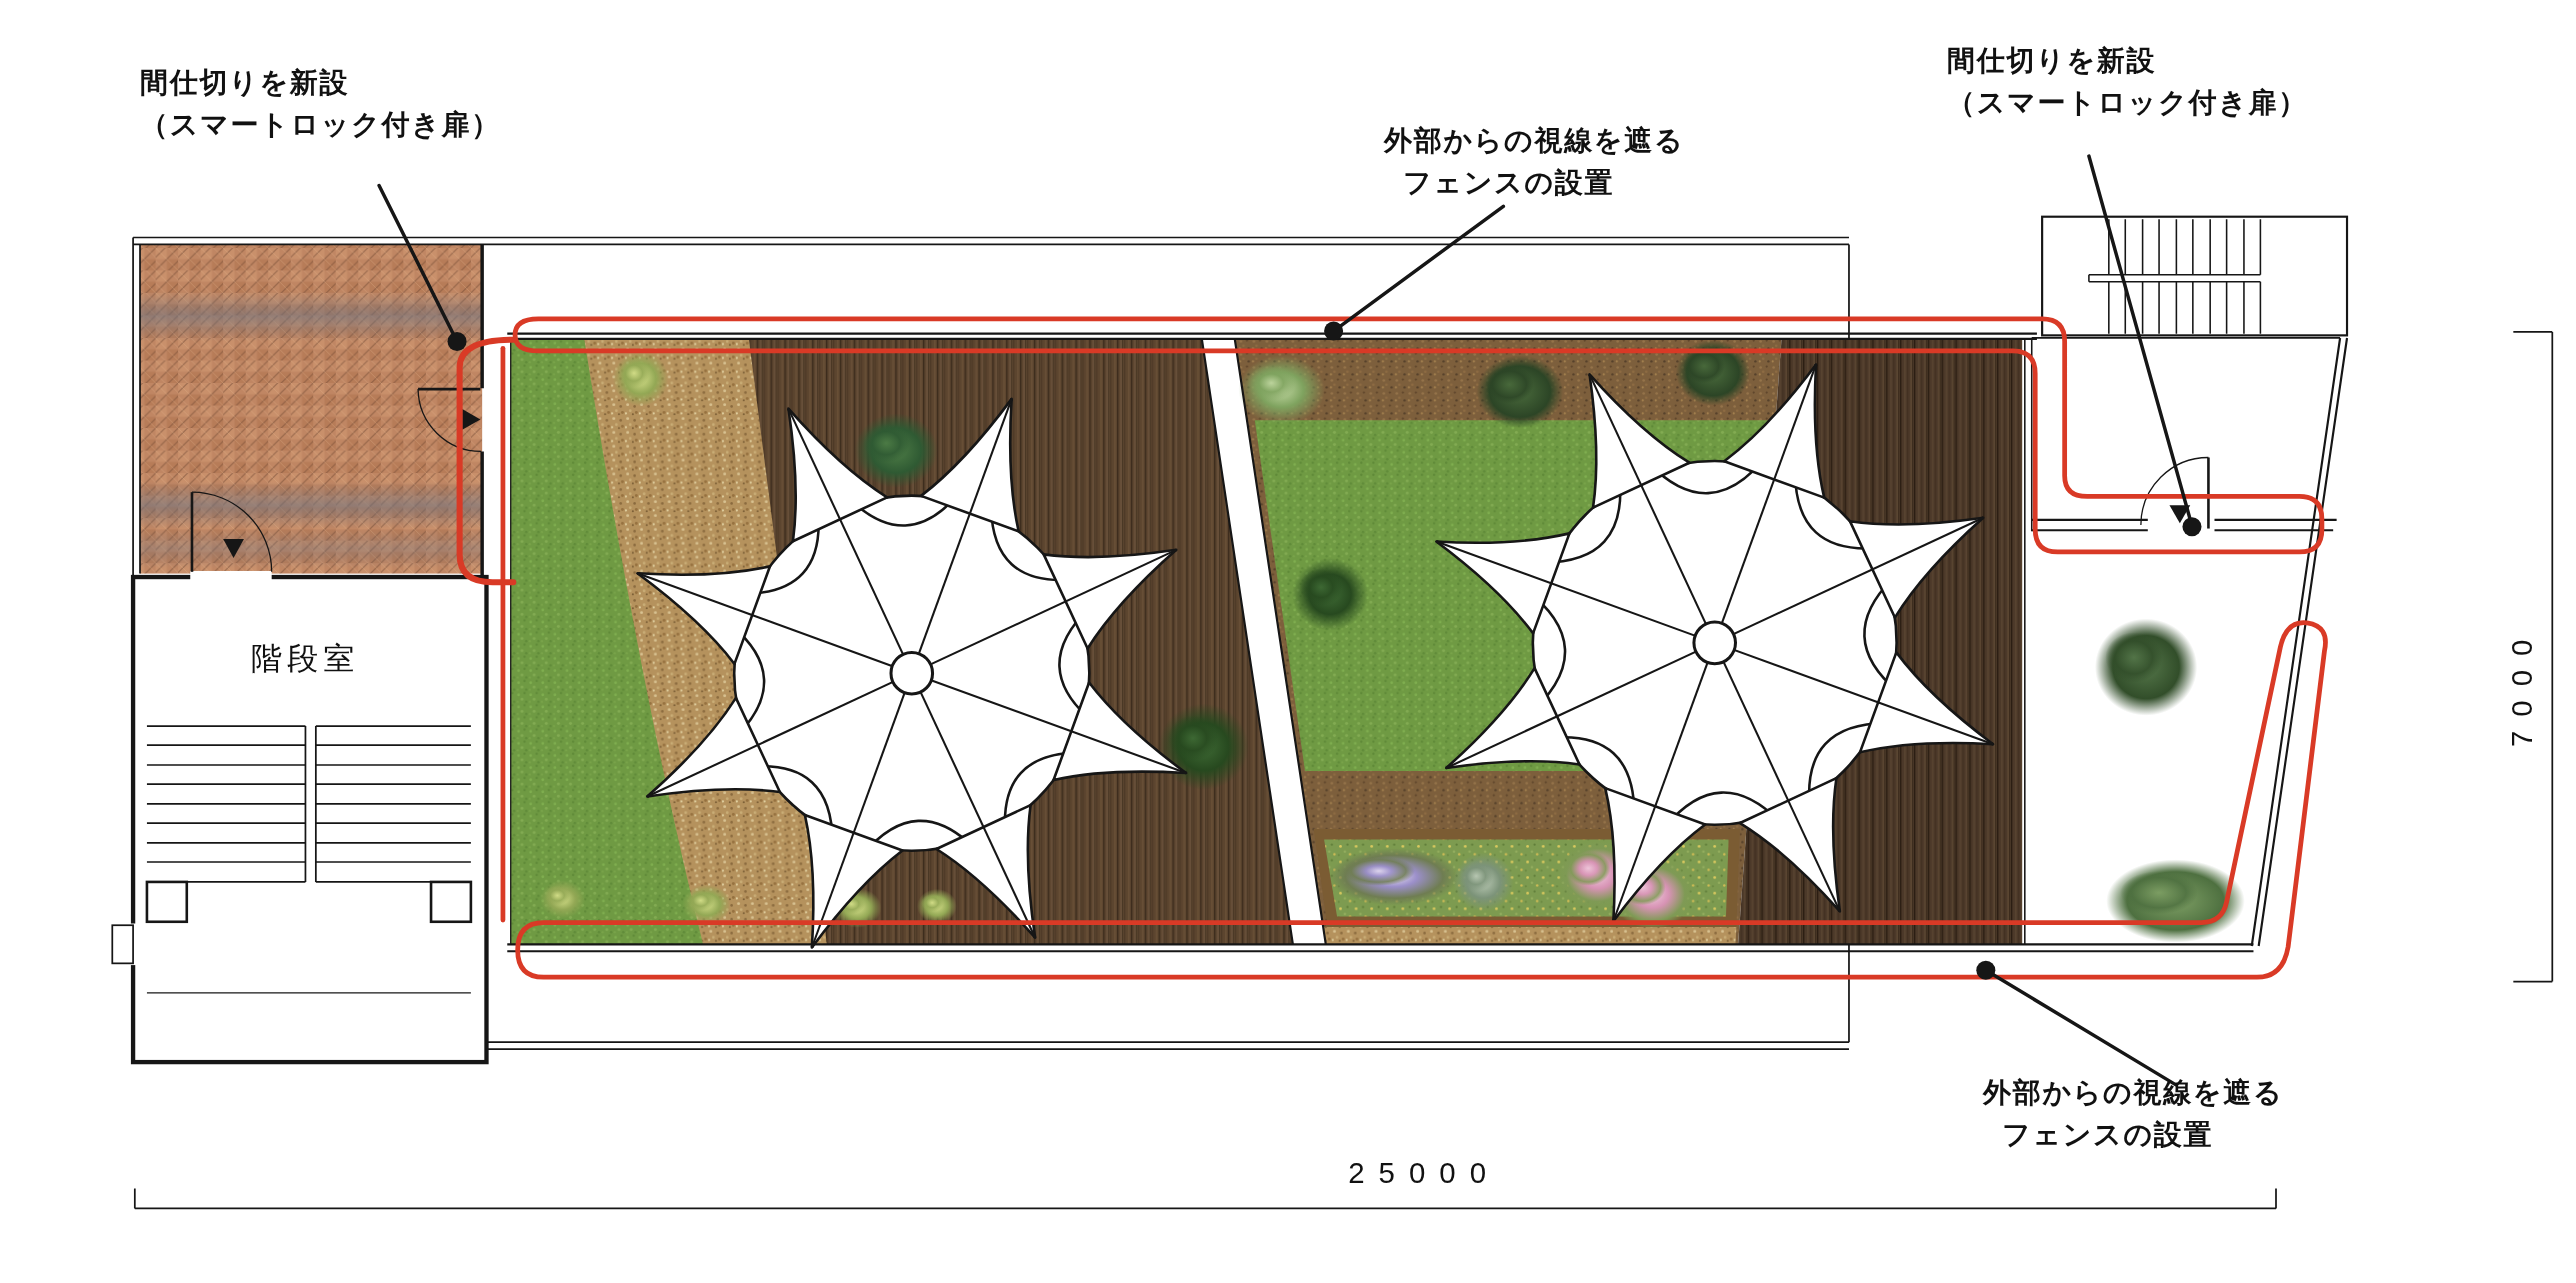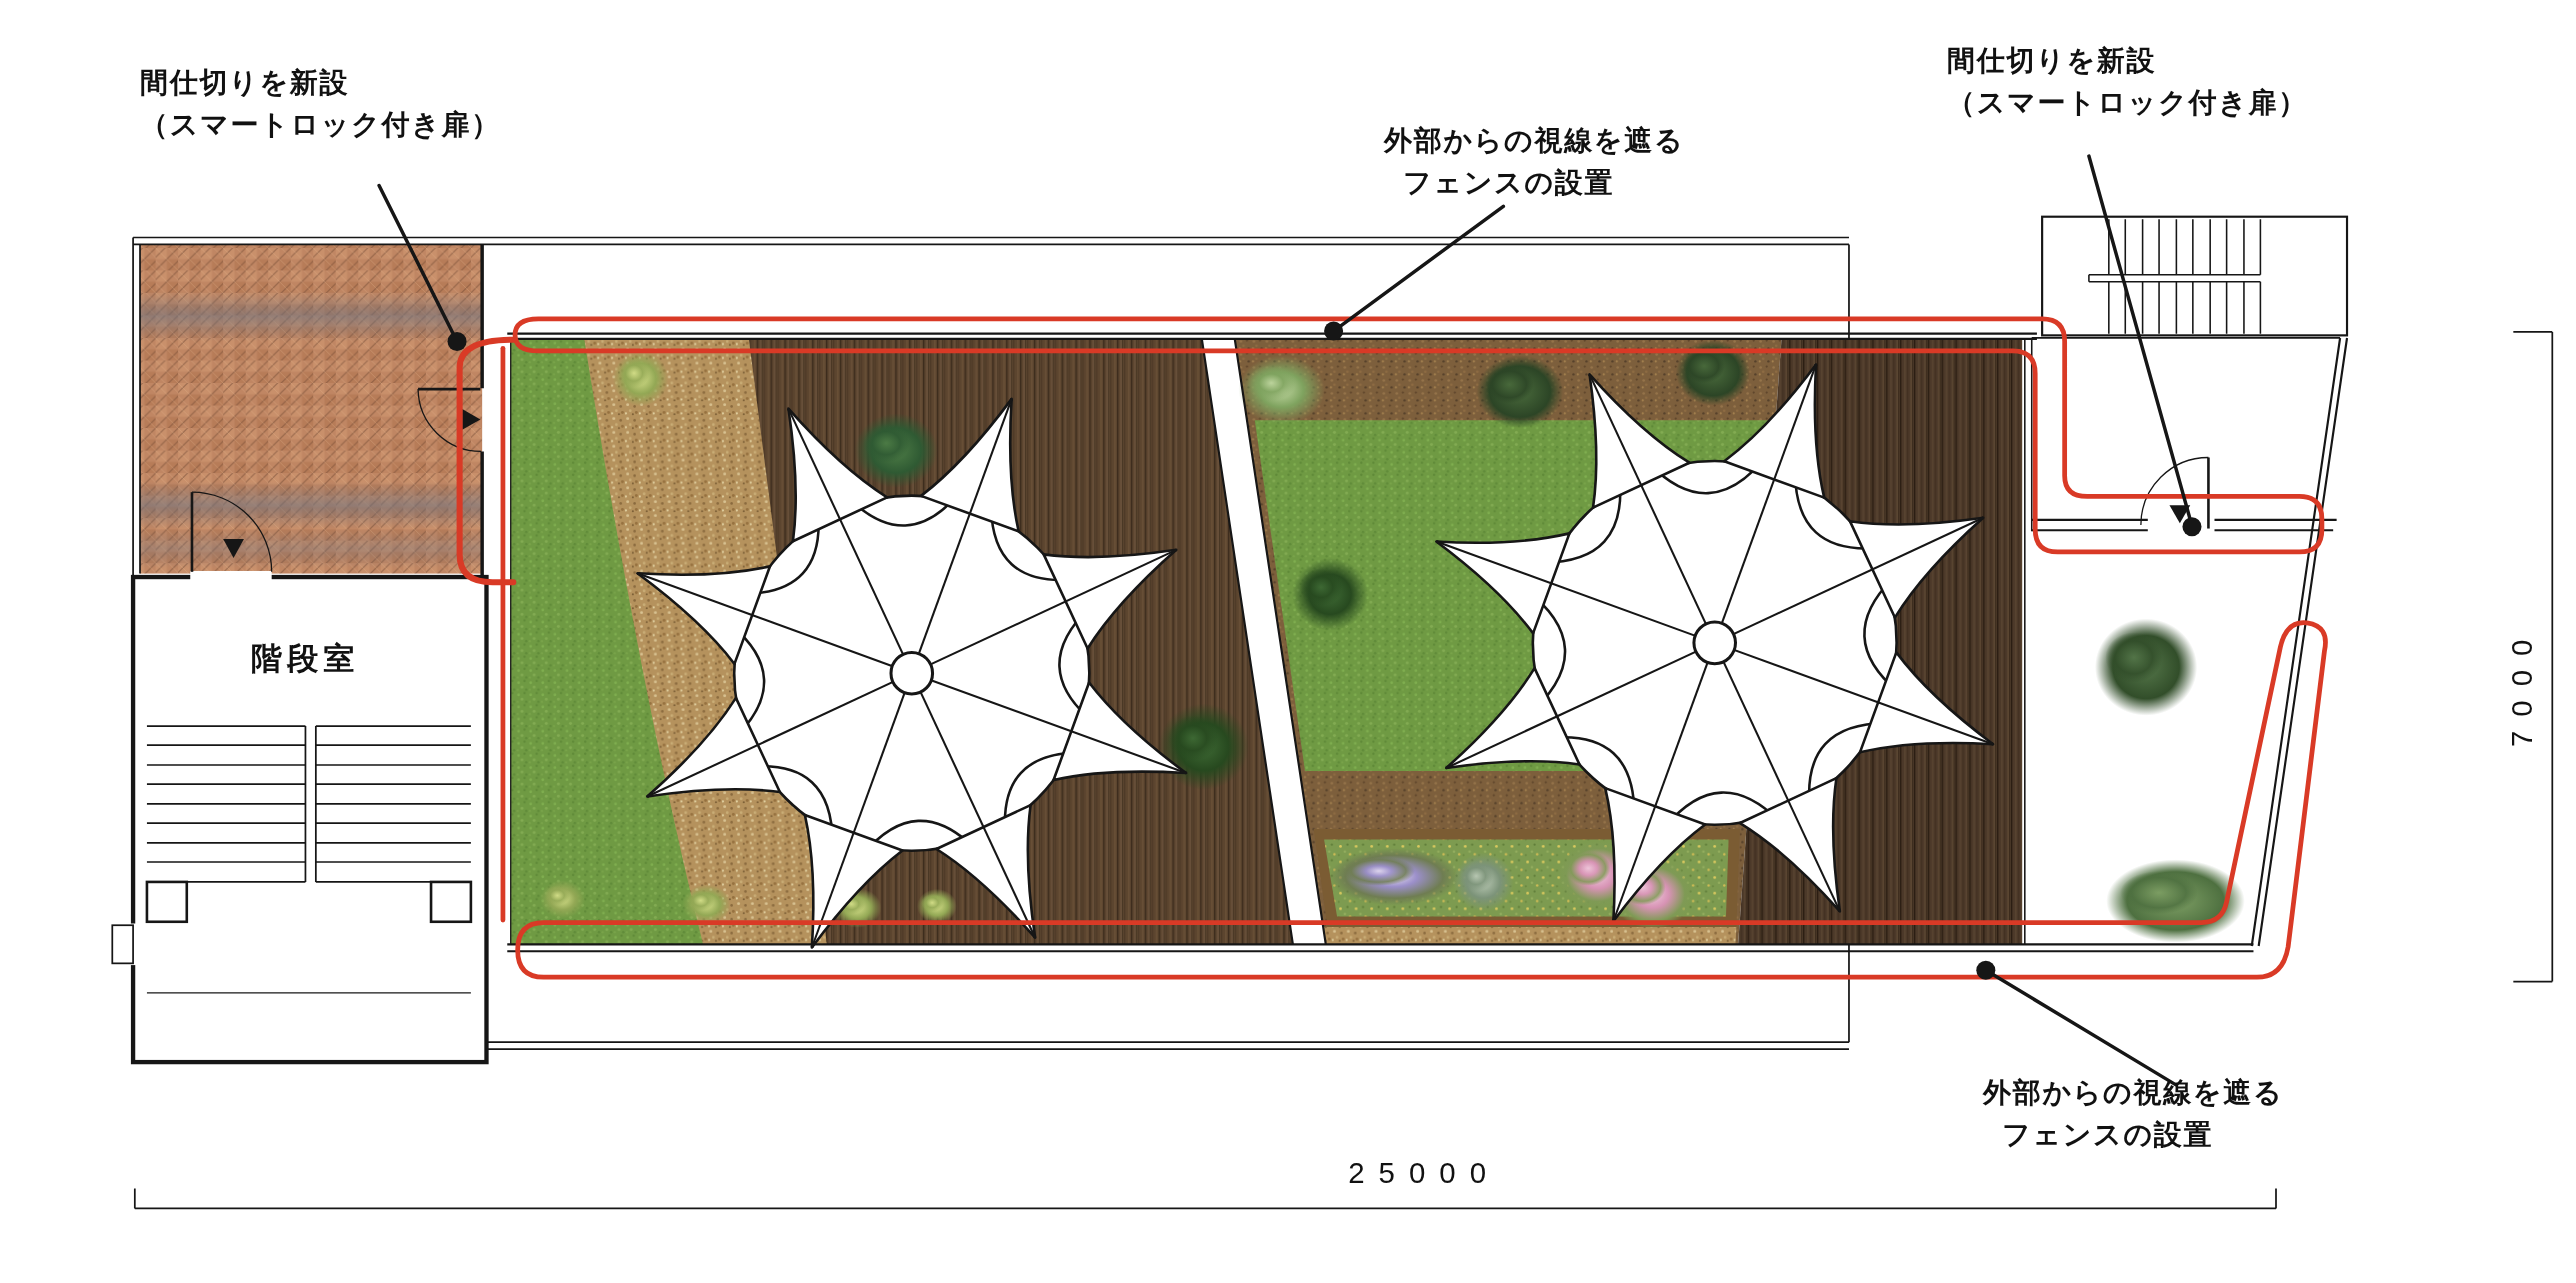--- a/index.html
+++ b/index.html
@@ -1,20 +1,20 @@
 <!DOCTYPE html>
 <html style="font-size:14px"><head>
 <meta charset="utf-8">
 <style>
   html,body{margin:0;padding:0;background:#ffffff;}
   body{font-family:"Liberation Sans","DejaVu Sans",sans-serif;}
   .plan{position:relative;width:2576px;height:1284px;background:#fff;overflow:hidden;margin-left:43px;}
   .plan svg.base{position:absolute;left:0;top:0;width:2576px;height:1284px;}
   .label{position:absolute;color:#111;font-size:28px;font-weight:600;line-height:1.5;letter-spacing:1.7px;white-space:nowrap;}
-  .room-label{position:absolute;color:#111;font-size:31px;font-weight:700;letter-spacing:5.2px;white-space:nowrap;}
+  .room-label{position:absolute;color:#111;font-size:31px;font-weight:400;letter-spacing:5.2px;white-space:nowrap;}
   .dim{position:absolute;color:#111;font-size:29.4px;font-weight:500;letter-spacing:14px;white-space:nowrap;}
   .dim.vert{transform:rotate(-90deg);transform-origin:left top;}
 </style>
 </head>
 <body>
 
 <div class="plan">
 
 <svg class="base" viewBox="0 0 2974 1482">
   <defs>

